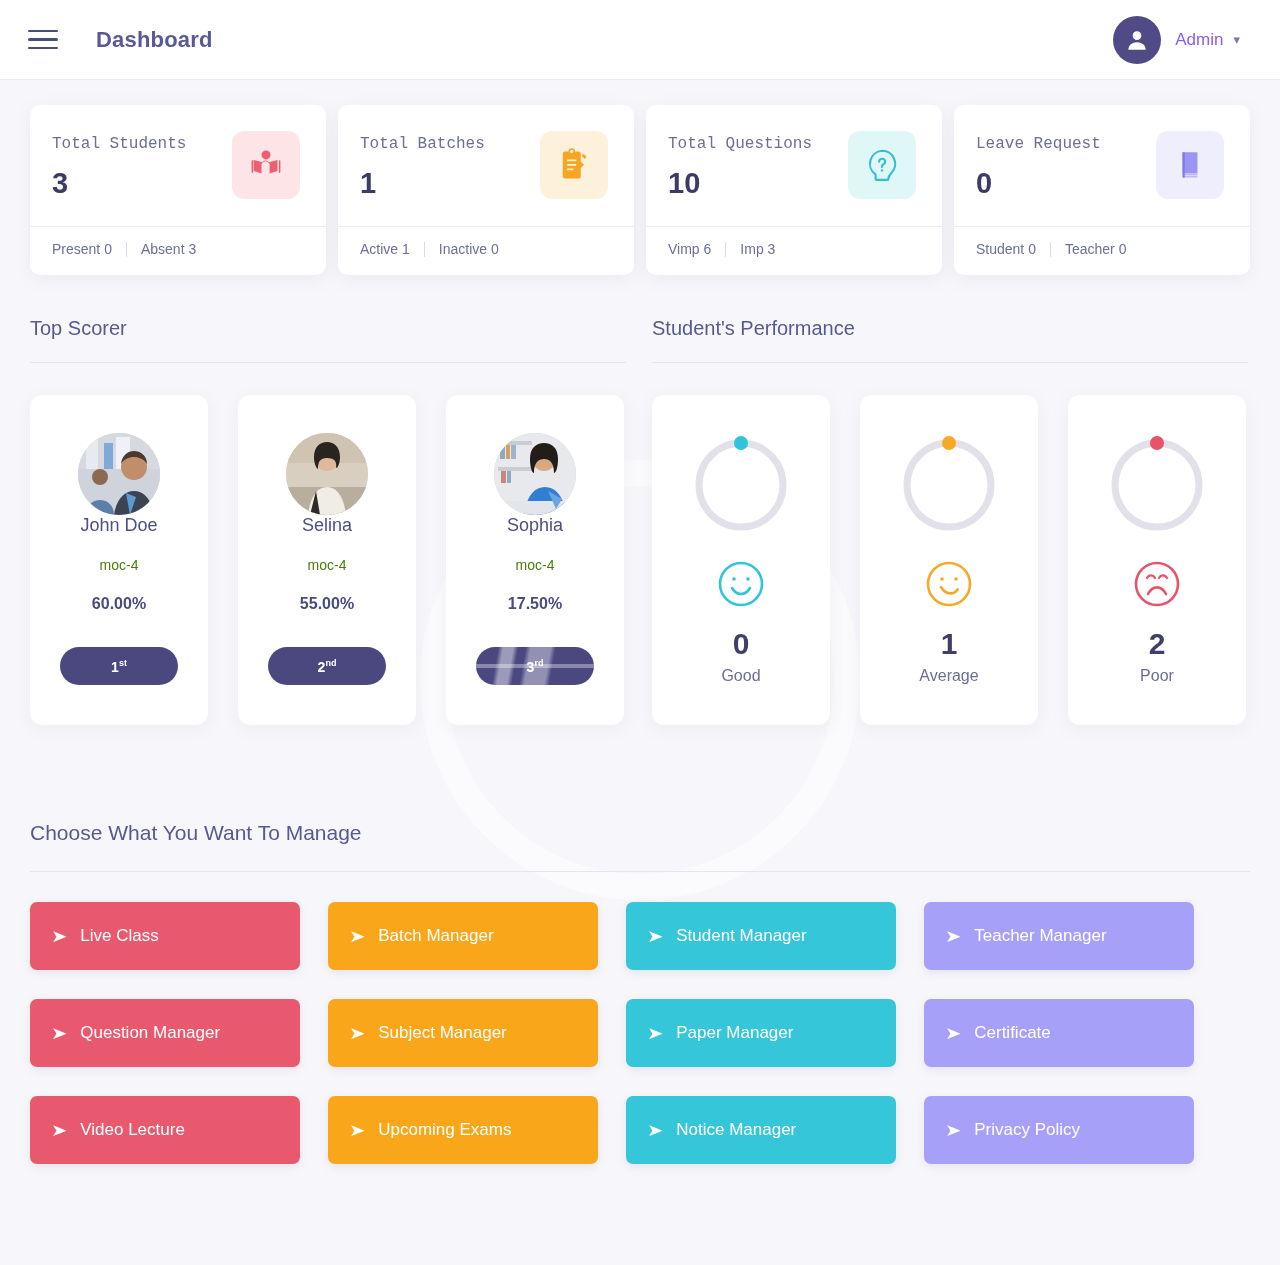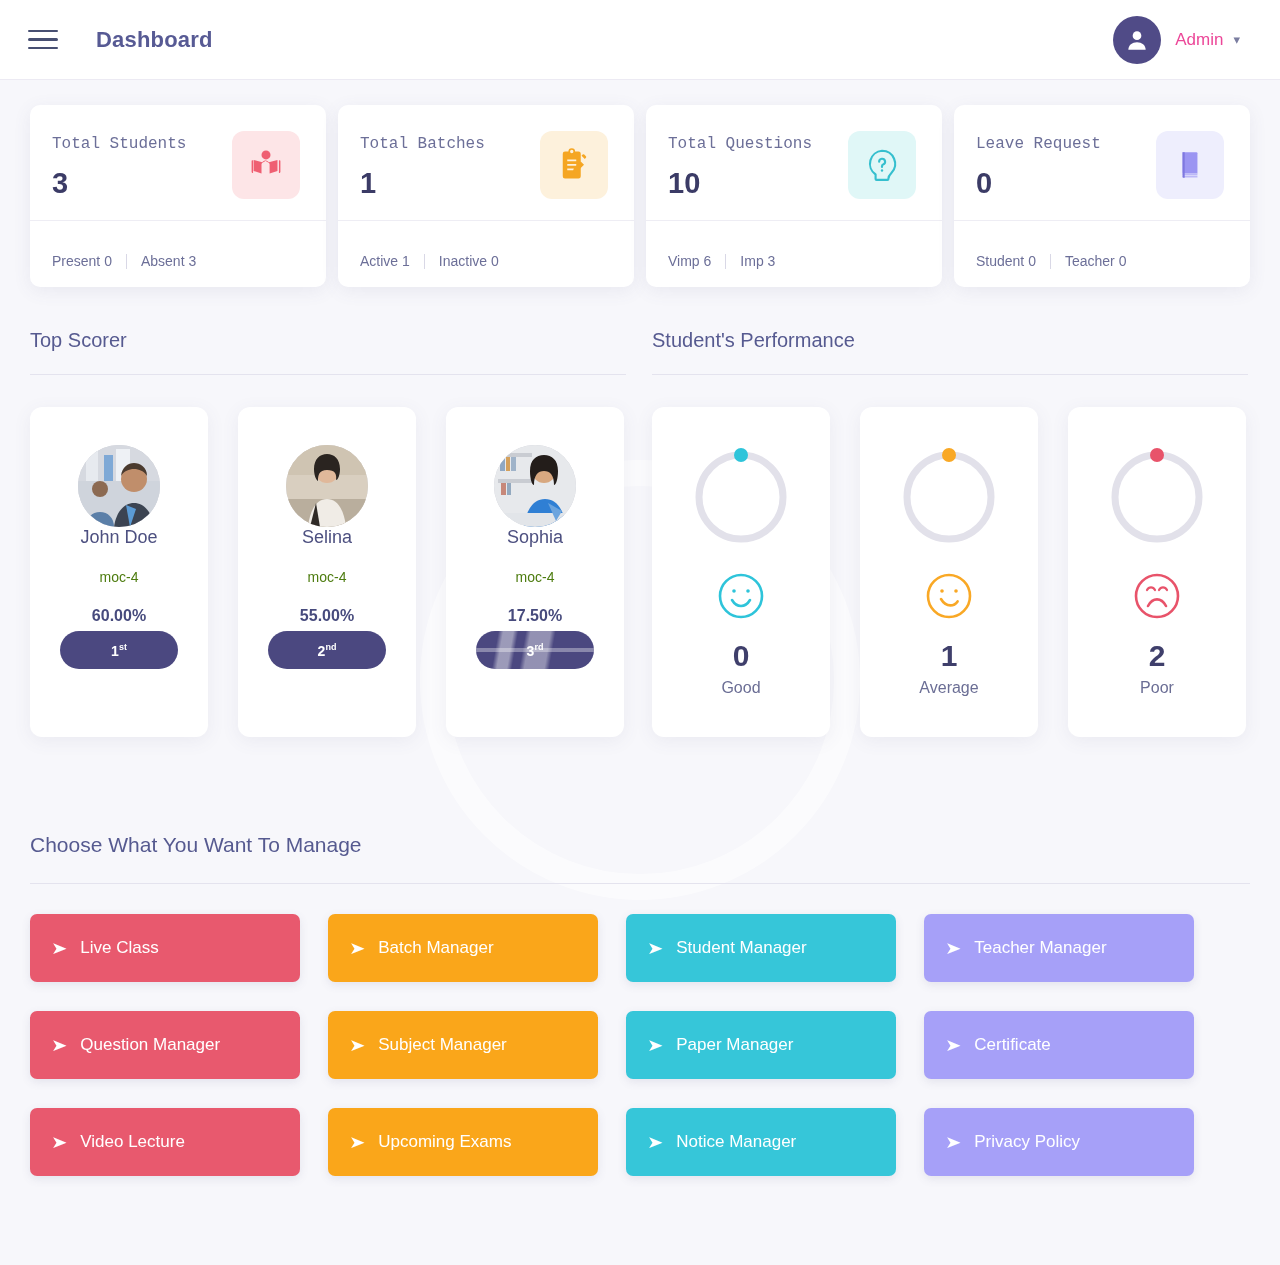--- a/index.html
+++ b/index.html
@@ -41,21 +41,21 @@
     margin-left: auto;
     display: flex; align-items: center; gap: 14px;
     cursor: pointer;
   }
   .avatar-circle {
     width: 48px; height: 48px; border-radius: 50%;
     background: #504b87;
     display: flex; align-items: center; justify-content: center;
   }
   .avatar-circle svg { display:block; }
-  .user-name { font-size: 17px; color: #ec4899; }
+  .user-name { font-size: 17px; color: #8b5cf6; }
   .chev { font-size: 13px; color: #7a7da0; margin-left: -4px; }
 
   
   .content { padding: 0 30px; position: relative; }
 
   
   .watermark{
     position:absolute; left: 420px; top: 380px;
     width: 440px; height: 440px; border-radius: 50%;
     border: 26px solid rgba(255,255,255,.55);
@@ -83,21 +83,21 @@
   .stat-texts { padding-top: 4px; }
   .stat-label { font-size: 16px; color: #6c6f98; font-family: Liberation Mono, monospace; }
   .stat-value { font-size: 29px; font-weight: bold; color: #3b3b66; margin-top: 14px; }
   .stat-icon {
     width: 68px; height: 68px; border-radius: 12px;
     display: flex; align-items: center; justify-content: center;
     flex: none;
   }
   .stat-foot {
     border-top: 1px solid #eeedf4;
-    padding: 32px 22px 18px;
+    padding: 14px 22px 18px;
     font-size: 14px; color: #6c6f98;
     display: flex; align-items: center; gap: 14px;
   }
   .stat-foot .sep { width:1px; height: 15px; background:#d9d8e6; display:inline-block; }
 
   
   .sections { display:flex; gap: 26px; margin-top: 42px; position: relative; z-index:2; }
   .col-left { width: 596px; }
   .col-right { width: 596px; }
   .sec-title {
@@ -118,21 +118,21 @@
   .scorer-photo {
     width: 82px; height: 82px; border-radius: 50%;
     overflow: hidden; position: relative;
     background: #c9cbd4;
   }
   .scorer-photo svg { display:block; }
   .scorer-name { font-size: 18px; color: #4d5080; }
   .scorer-batch { margin-top: 21px; font-size: 14px; color: #4d7c0f; }
   .scorer-pct { margin-top: 22px; font-size: 16px; font-weight: bold; color: #474b7d; }
   .rank-badge {
-    margin-top: 6px;
+    margin-top: 34px;
     width: 118px; height: 38px; border-radius: 19px;
     background: #4b4880; color: #fff;
     display:flex; align-items:center; justify-content:center;
     font-size: 14px; font-weight: bold;
     position: relative; overflow: hidden;
   }
   .rank-badge sup { font-size: 9px; vertical-align: super; }
   .rank-badge .shine{
     position:absolute; inset:0;
     background:

